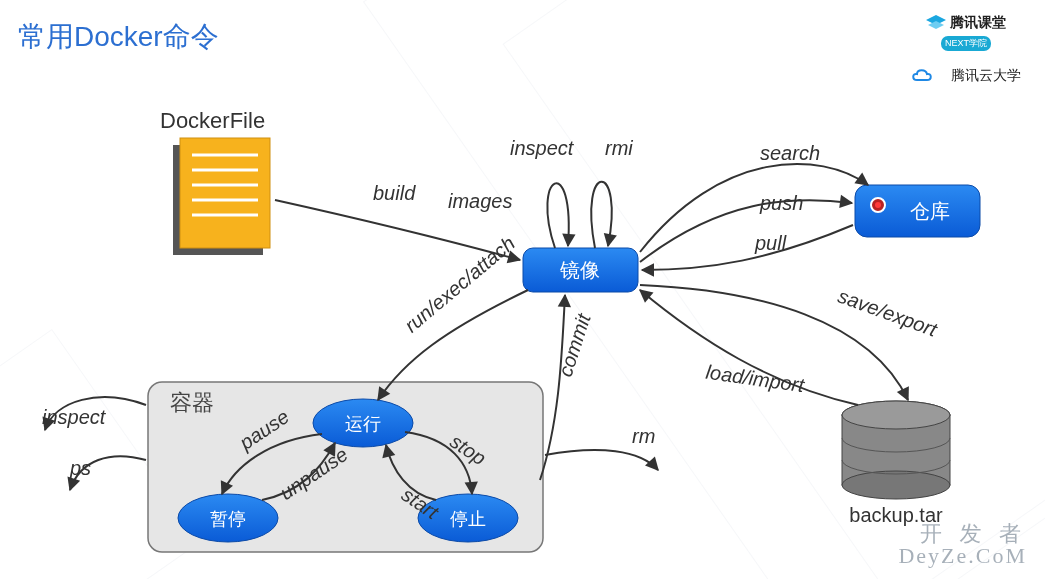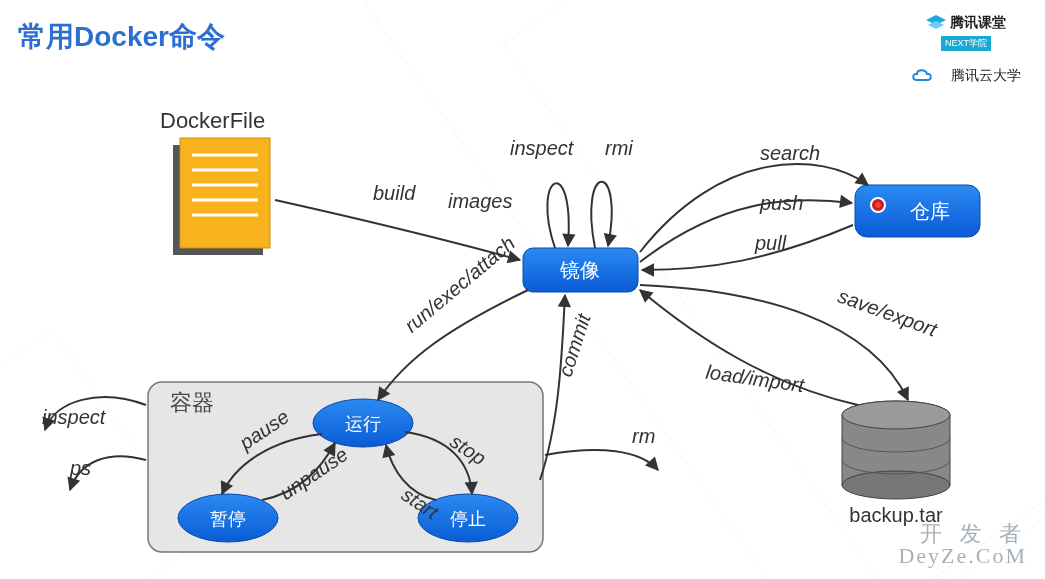--- a/index.html
+++ b/index.html
@@ -17,36 +17,36 @@
     border: 1px solid #f0f2f5;
     transform: rotate(-35deg);
     opacity: 0.6;
   }
   .title {
     position: absolute;
     left: 18px;
     top: 18px;
     font-size: 28px;
     color: #2c6fd1;
-    font-weight: 700;
+    font-weight: 400;
   }
   .logo-area {
     position: absolute;
     right: 24px;
     top: 14px;
     display: flex;
     align-items: center;
     gap: 16px;
     font-size: 14px;
     color: #222;
     flex-direction: column;
   }
   .logo1 { display: flex; align-items: center; gap: 4px; flex-direction: column; }
   .logo1-row { display:flex; align-items:center; gap:4px; }
-  .logo1-badge { background:#19a9d4; color:#fff; font-size:9px; padding:1px 4px; border-radius:0; }
+  .logo1-badge { background:#19a9d4; color:#fff; font-size:9px; padding:1px 4px; border-radius:7px; }
   .logo2 { display: flex; align-items: center; gap: 18px; font-weight:500; }
   .svg-canvas {
     position: absolute;
     left: 0; top: 0;
     pointer-events: none;
   }
   .node-label {
     font-style: italic;
     font-size: 20px;
     fill: #333;

